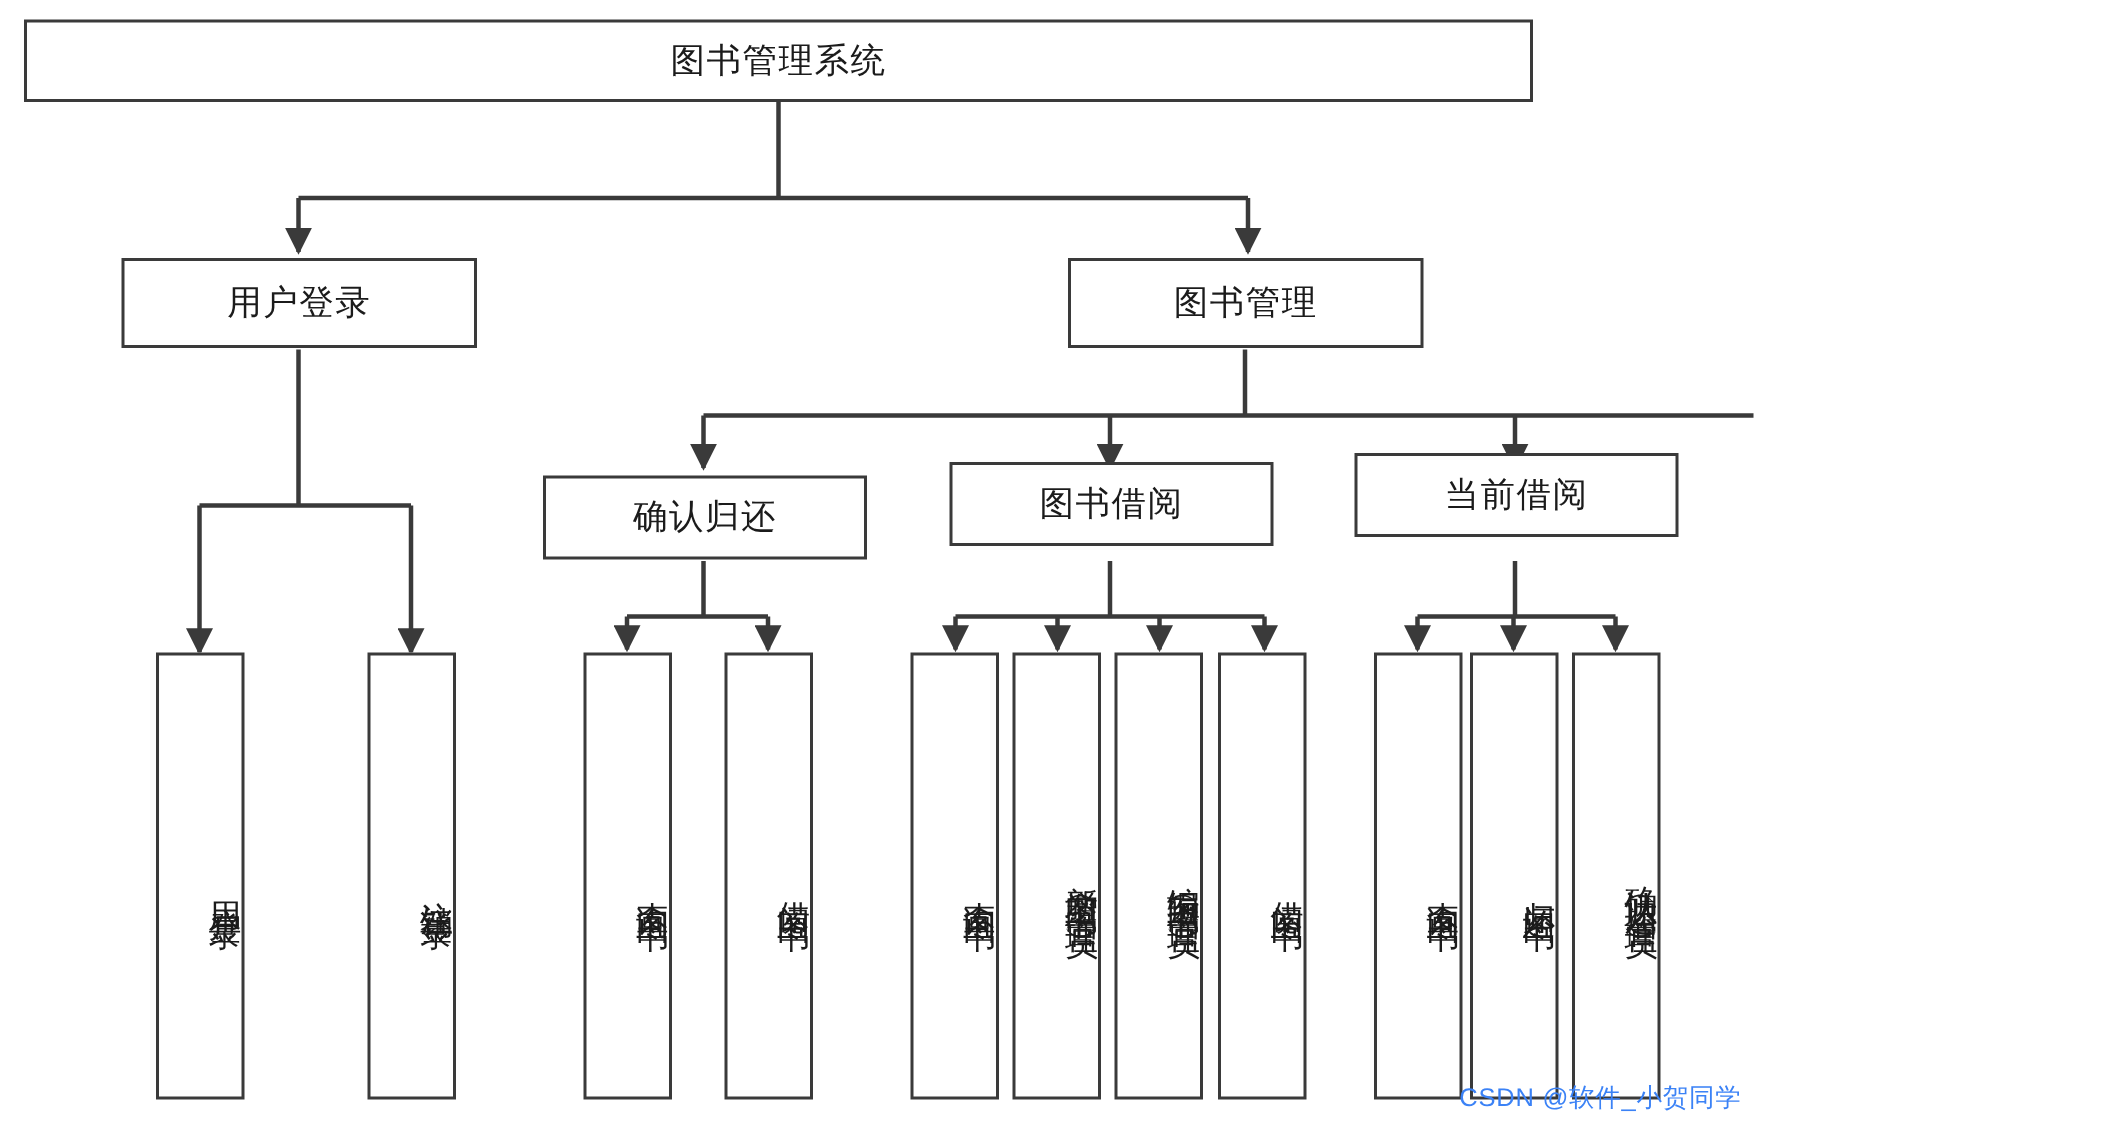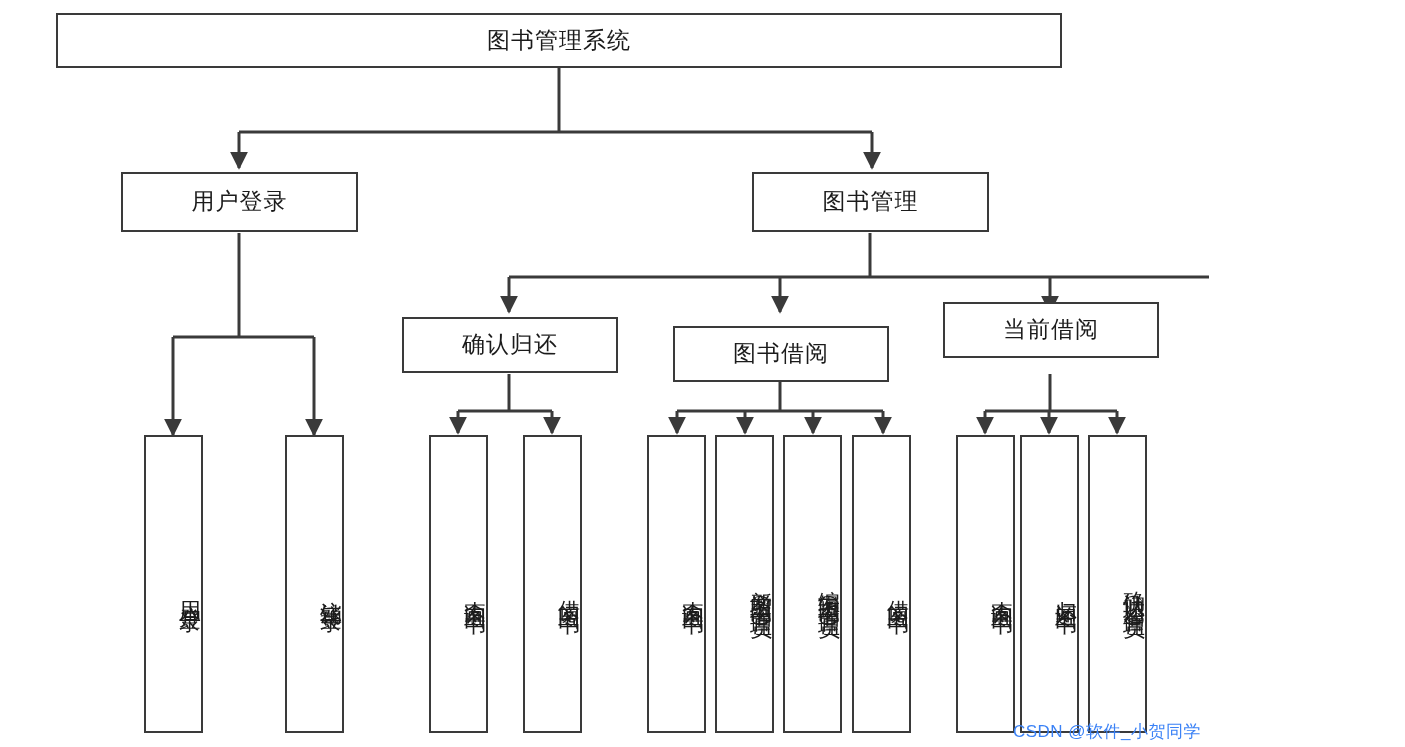--- a/index.html
+++ b/index.html
@@ -9,21 +9,20 @@
   }
   body {
     font-family: "Liberation Sans", "DejaVu Sans", sans-serif;
   }
   #canvas {
     position: relative;
     width: 1169px;
     height: 747px;
     background: #ffffff;
     overflow: hidden;
-    margin-left: 40px;
   }
   svg#edges {
     position: absolute;
     left: 0;
     top: 0;
     width: 1405px;
     height: 747px;
     pointer-events: none;
   }
   .node {
@@ -137,21 +136,21 @@
   </div>
 
   <div class="node horiz" style="left:712px; top:172px; width:237px; height:60px;">
     <span class="label">图书管理</span>
   </div>
 
   <div class="node horiz" style="left:362px; top:317px; width:216px; height:56px;">
     <span class="label">确认归还</span>
   </div>
 
-  <div class="node horiz" style="left:633px; top:326px; width:216px; height:56px;">
+  <div class="node horiz" style="left:633px; top:308px; width:216px; height:56px;">
     <span class="label">图书借阅</span>
   </div>
 
   <div class="node horiz" style="left:903px; top:302px; width:216px; height:56px;">
     <span class="label">当前借阅</span>
   </div>
 
 
   <div class="node vert" style="left:104px; top:435px; width:59px; height:298px;">
     <span class="label">用户登录</span>

